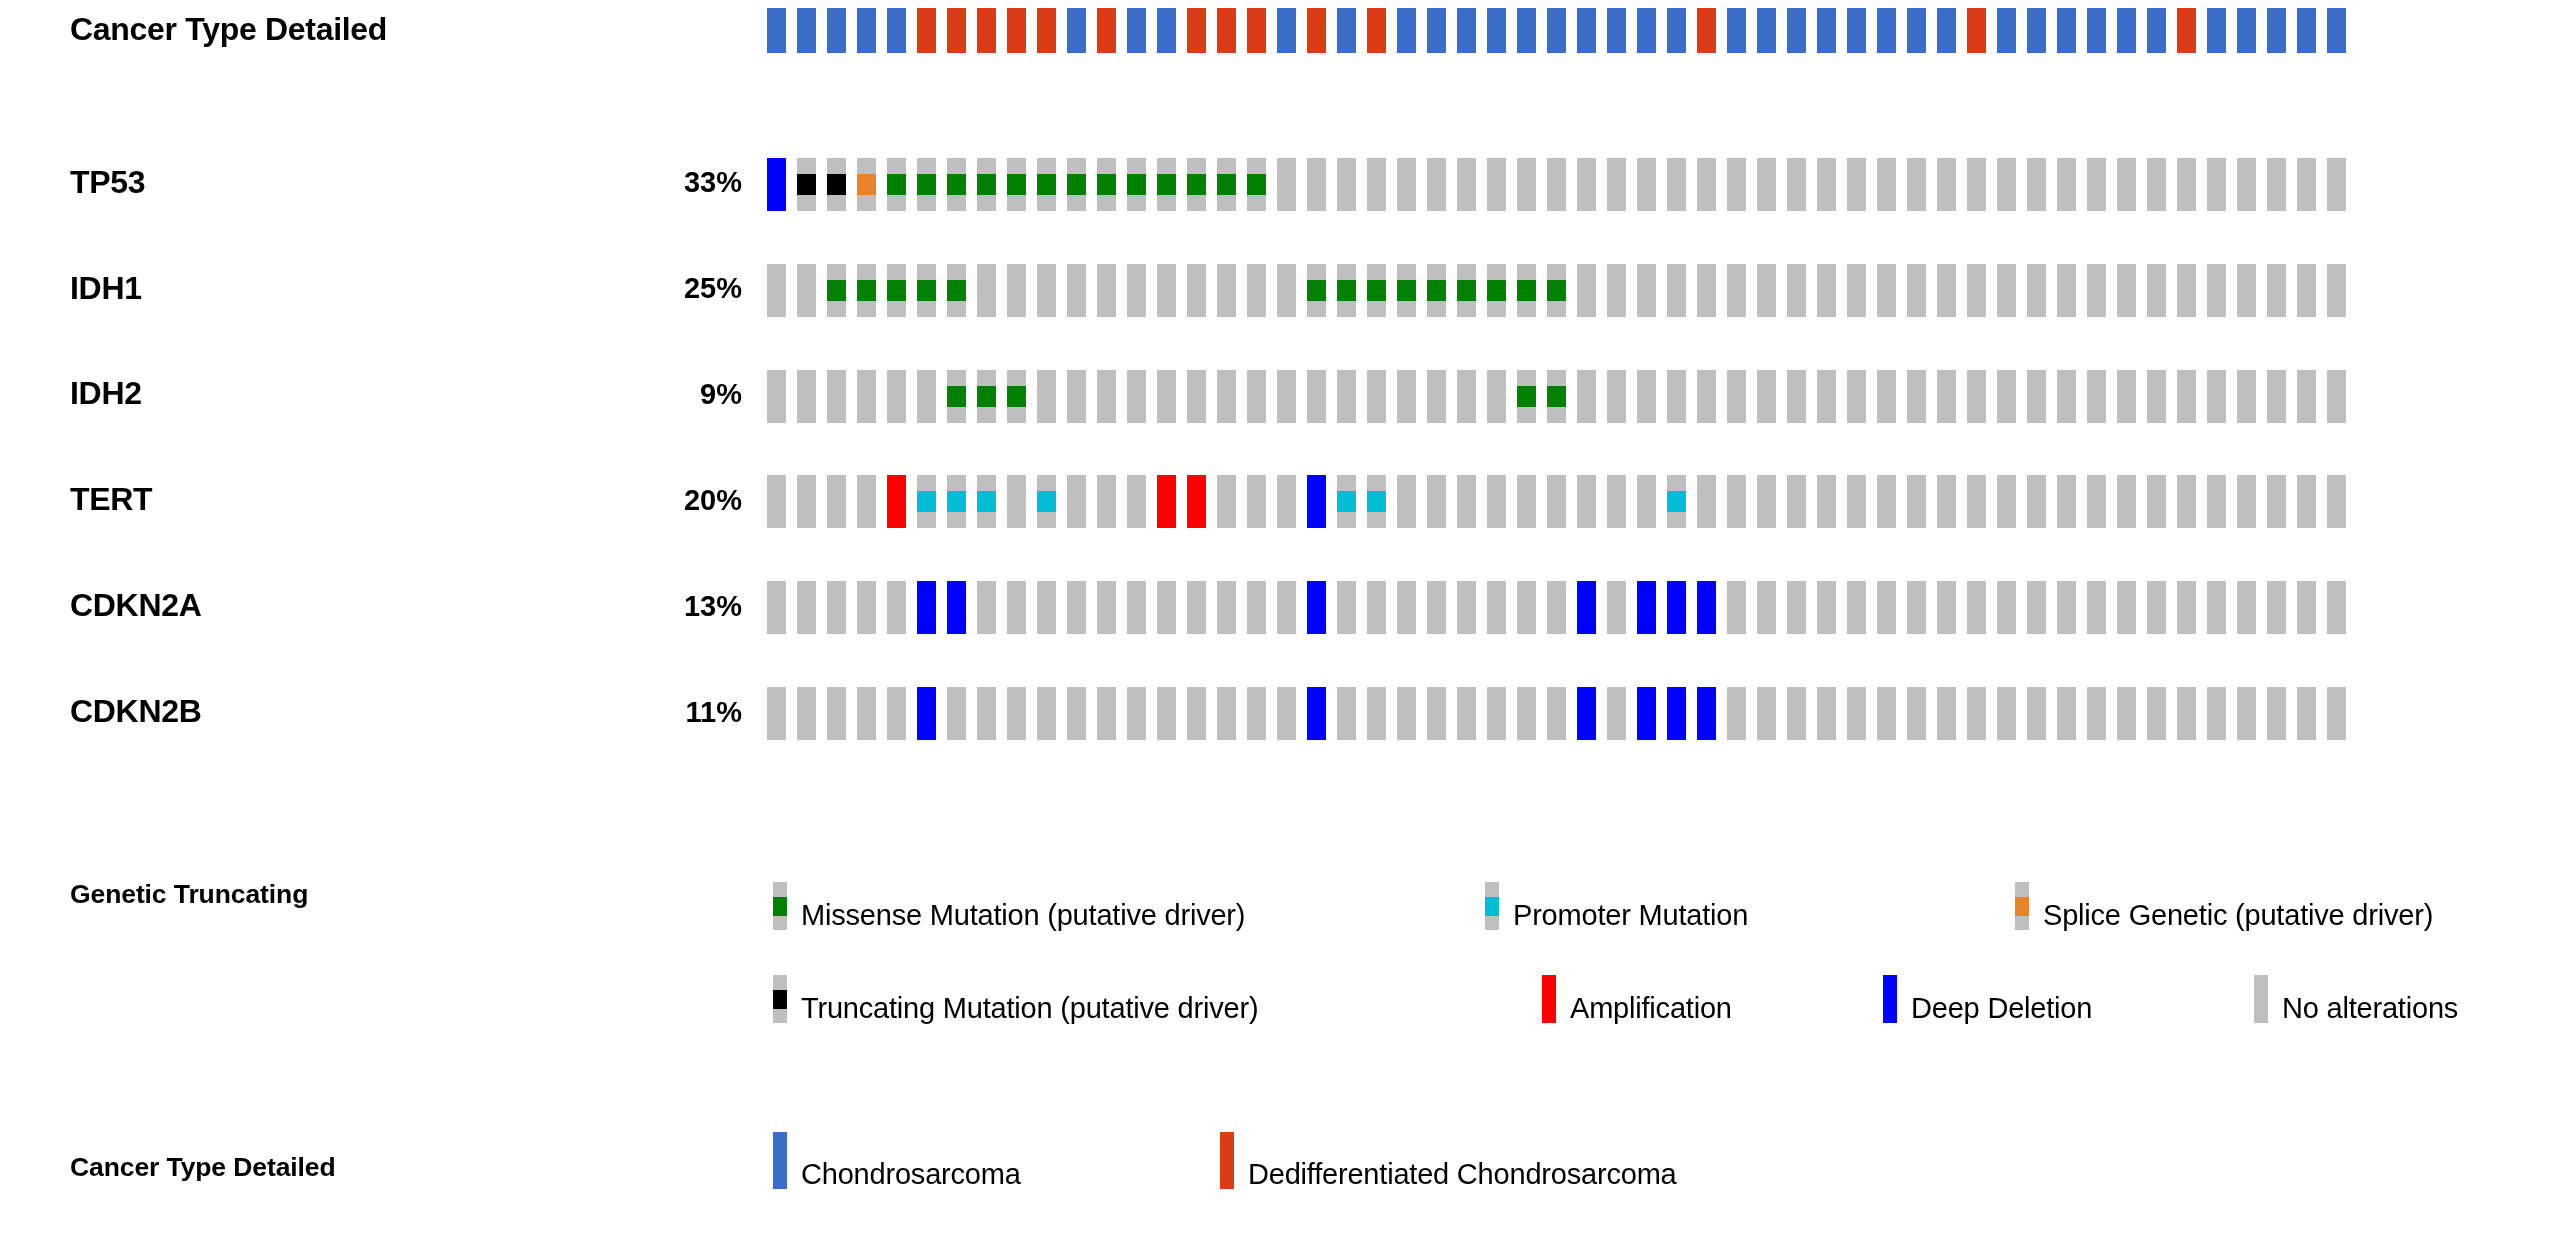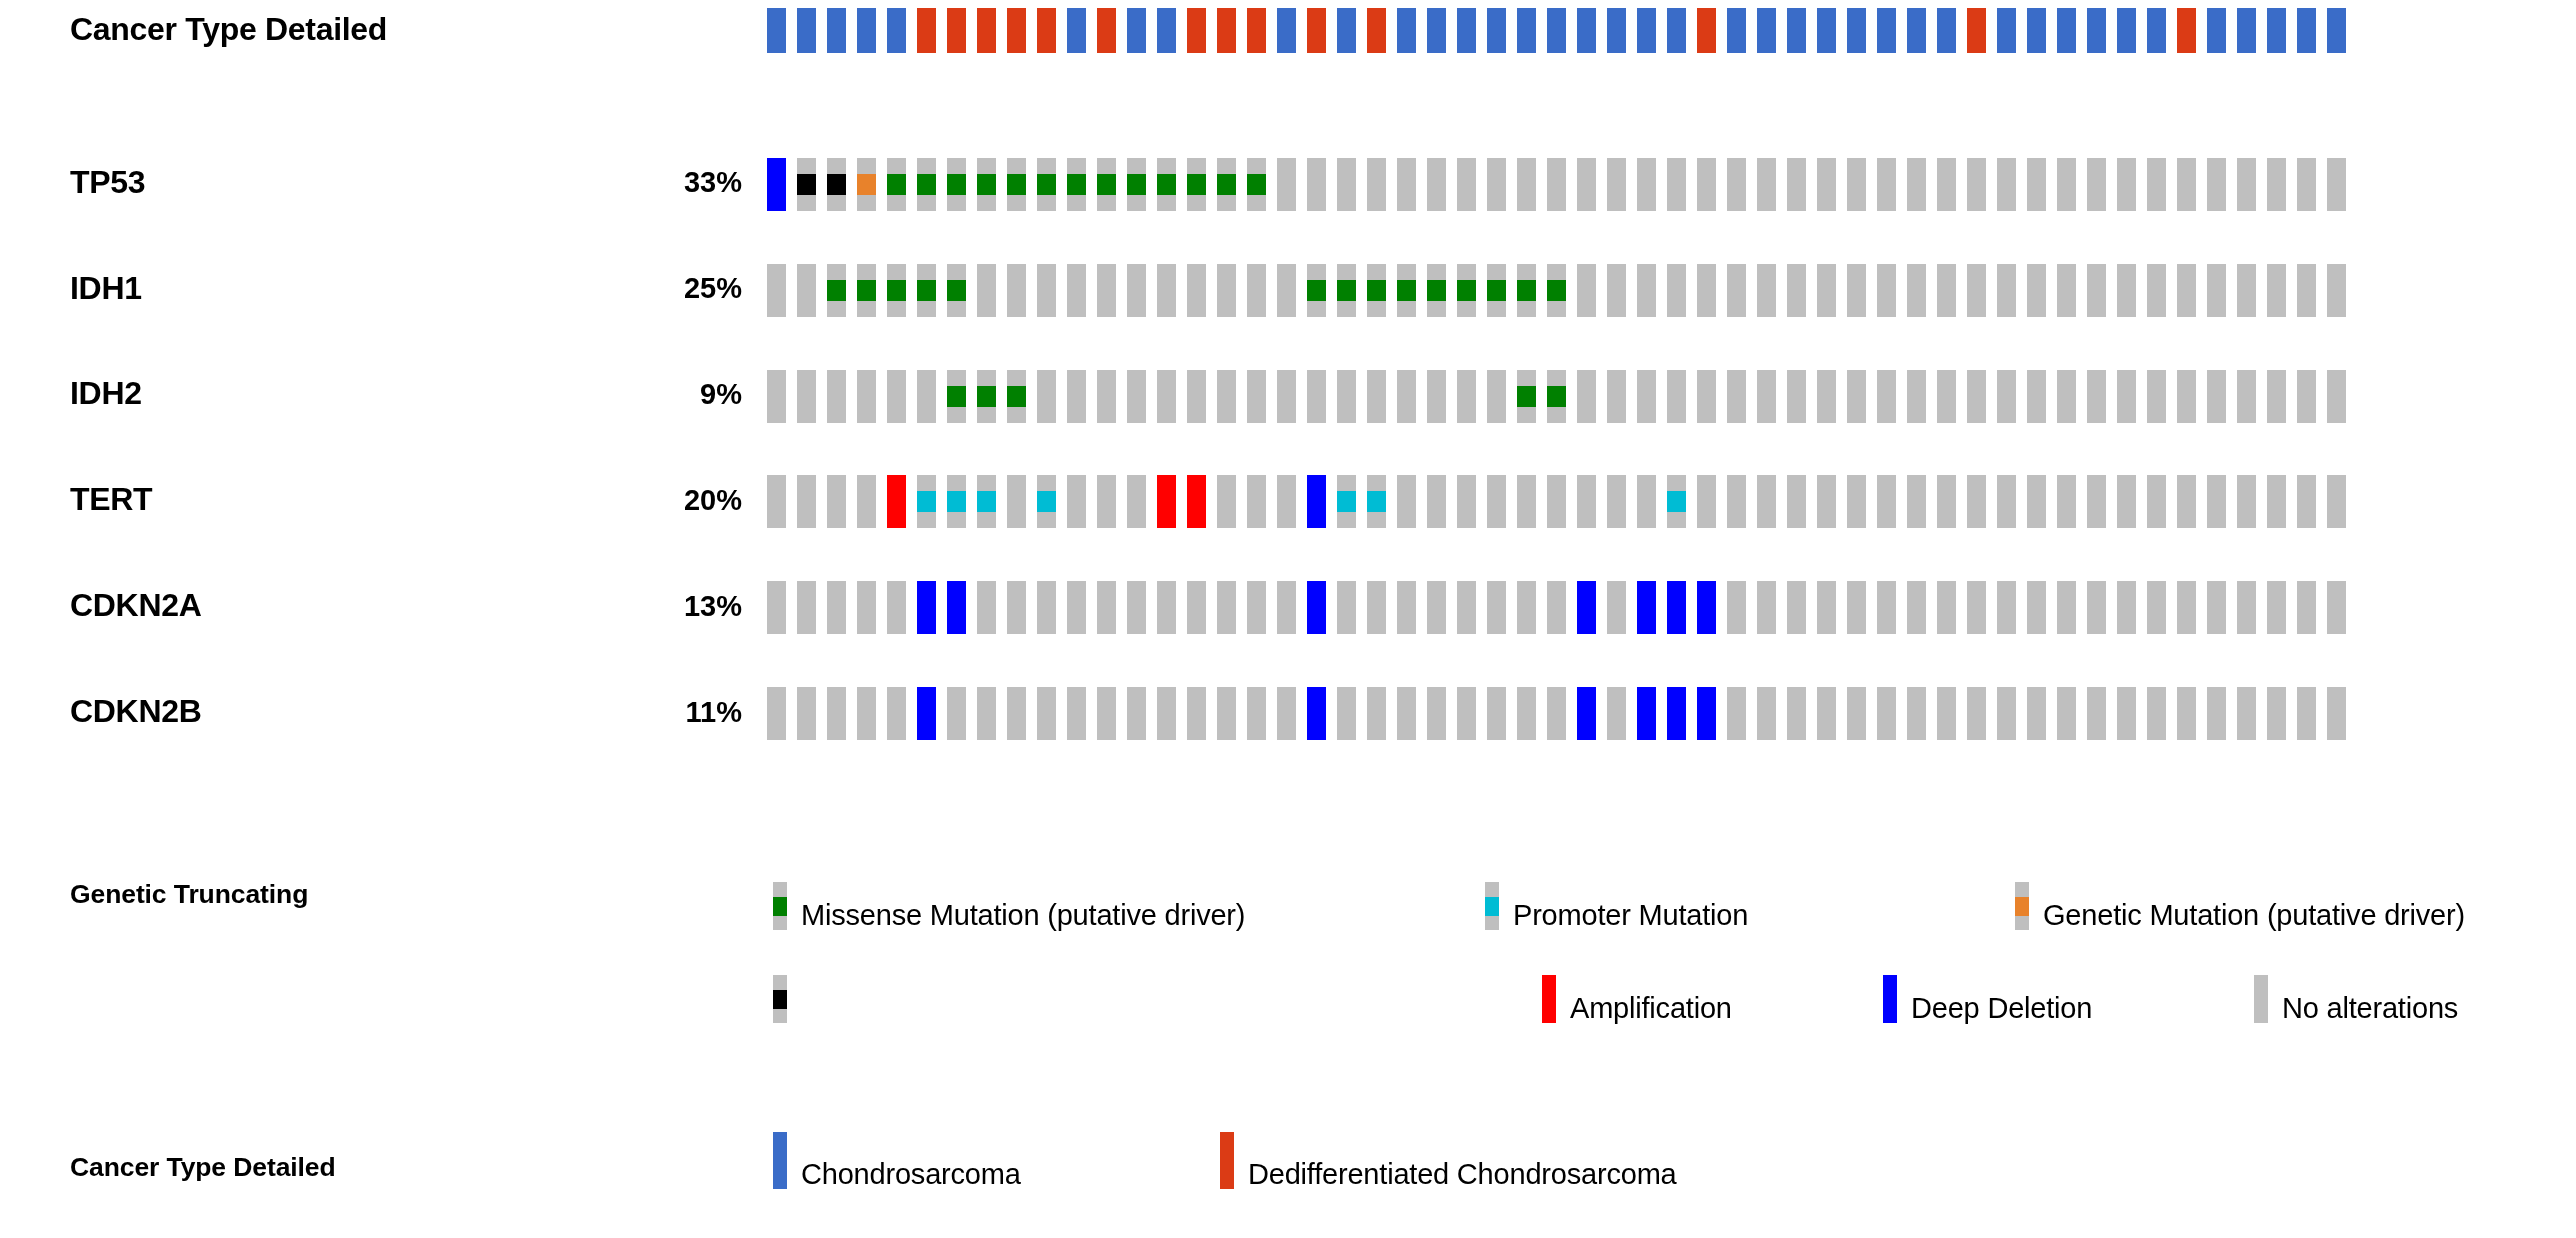--- a/index.html
+++ b/index.html
@@ -1321,27 +1321,28 @@
           <div class="sw-bg" style="background: rgb(191, 191, 191);"></div>
           <div class="sw-inner" style="background: rgb(0, 188, 212); top: 14.6px; height: 19px;"></div>
         </div>
         <div class="legend-text">Promoter Mutation</div>
       </div>
       <div class="legend-item" style="top: 882px; left: 2015px;">
         <div class="legend-swatch">
           <div class="sw-bg" style="background: rgb(191, 191, 191);"></div>
           <div class="sw-inner" style="background: rgb(232, 130, 43); top: 14.6px; height: 19px;"></div>
         </div>
-        <div class="legend-text">Genetic Mutation (putative driver)</div>
+        <div class="legend-text">Splice Genetic (putative driver)</div>
       </div>
       <div class="legend-item" style="top: 975px; left: 773px;">
         <div class="legend-swatch">
           <div class="sw-bg" style="background: rgb(191, 191, 191);"></div>
           <div class="sw-inner" style="background: rgb(0, 0, 0); top: 14.6px; height: 19px;"></div>
         </div>
+        <div class="legend-text">Truncating Mutation (putative driver)</div>
       </div>
       <div class="legend-item" style="top: 975px; left: 1542px;">
         <div class="legend-swatch">
           <div class="sw-bg" style="background: rgb(255, 0, 0);"></div>
         </div>
         <div class="legend-text">Amplification</div>
       </div>
       <div class="legend-item" style="top: 975px; left: 1883px;">
         <div class="legend-swatch">
           <div class="sw-bg" style="background: rgb(0, 0, 255);"></div>

